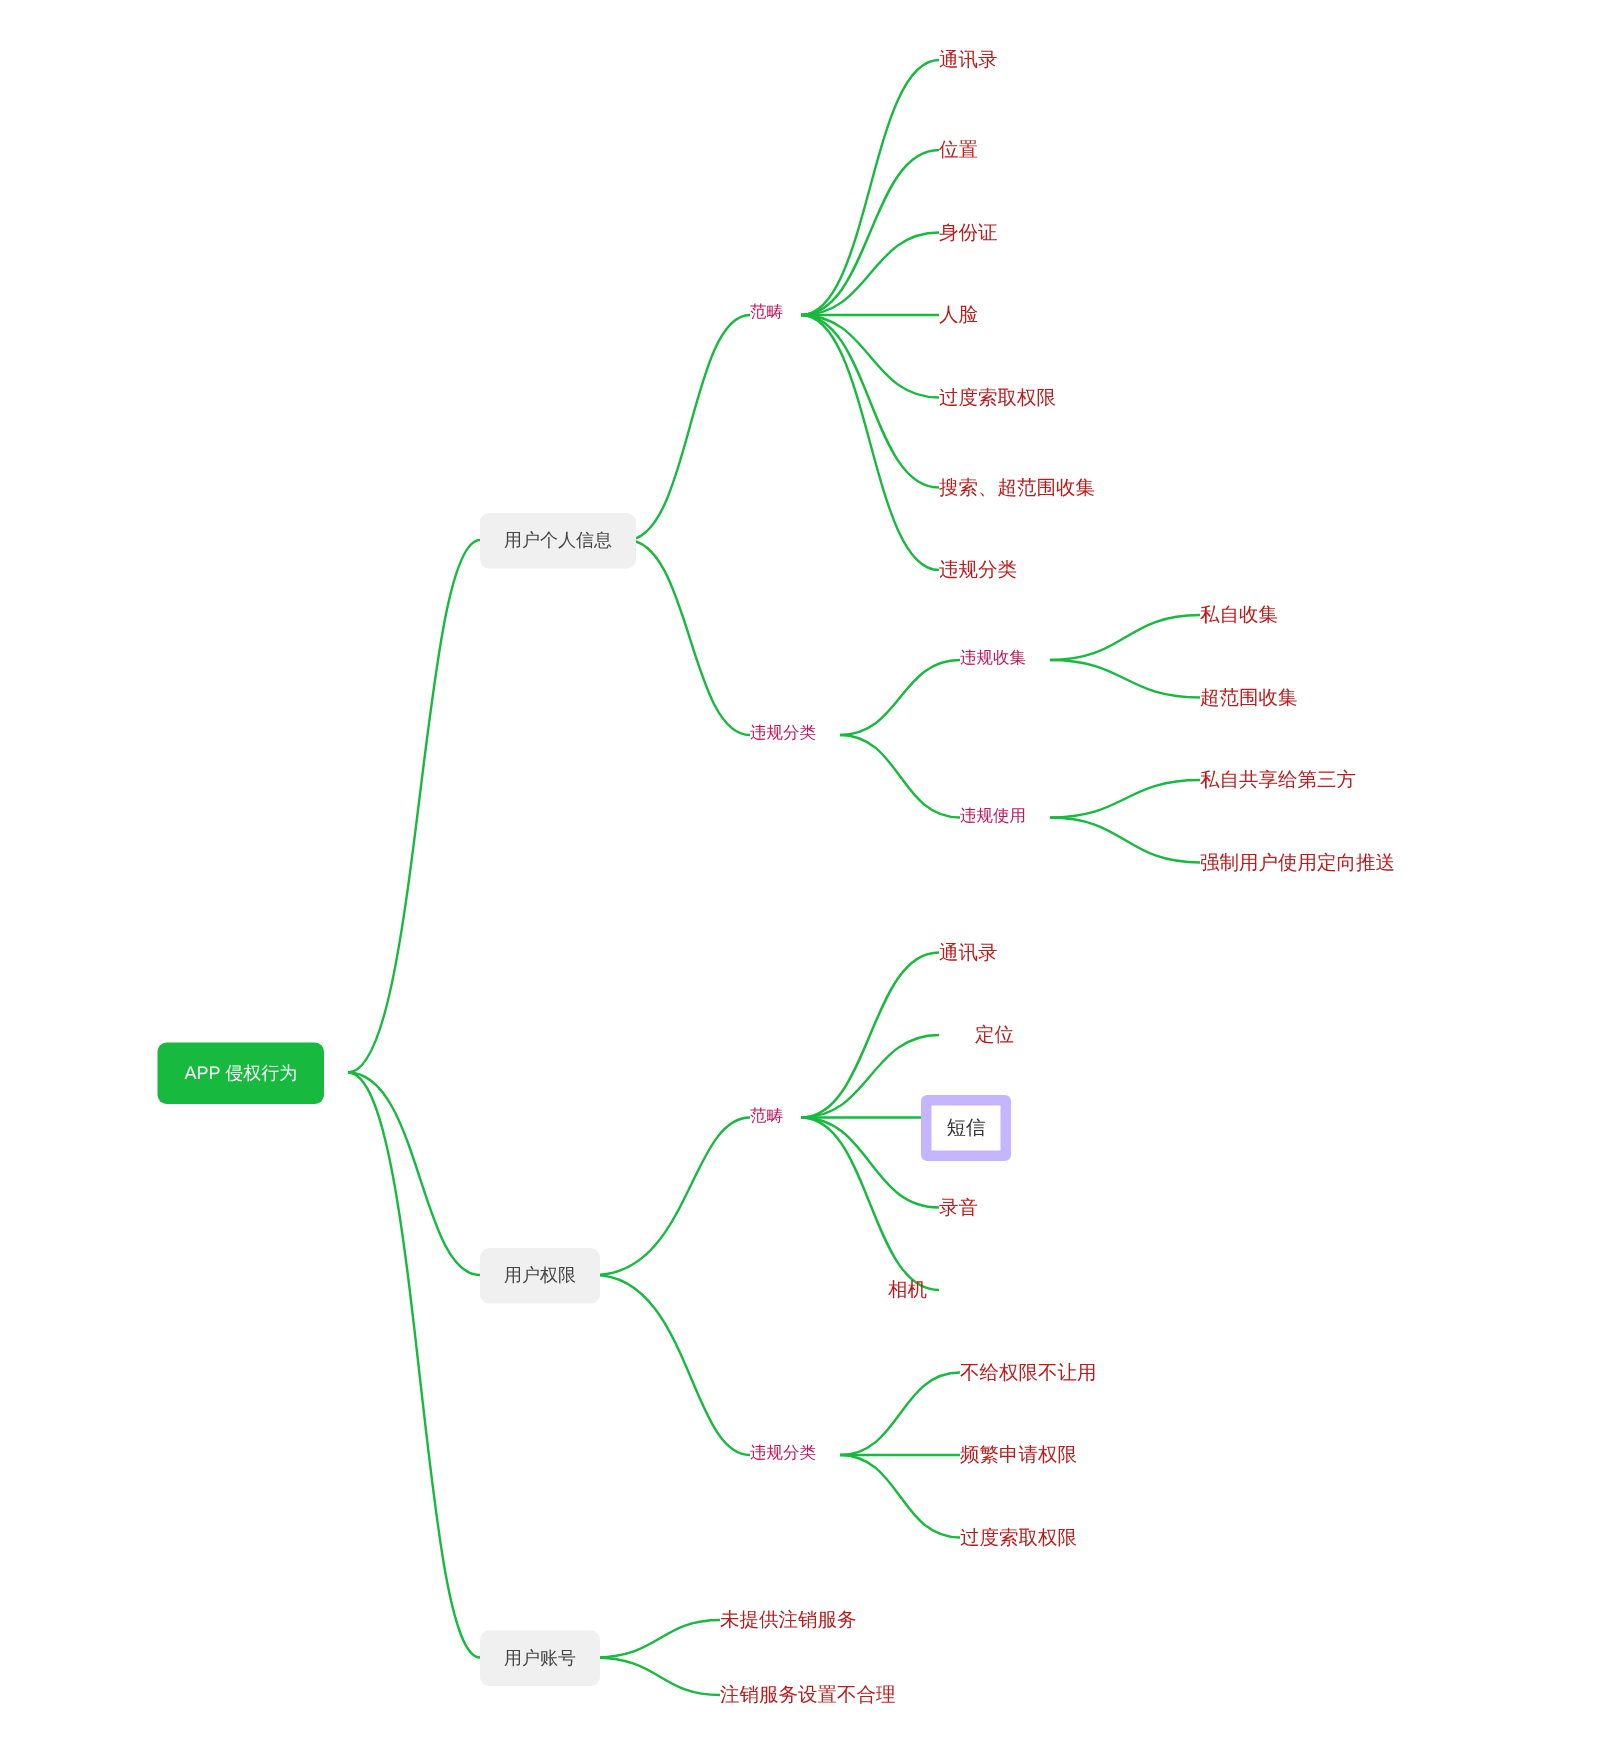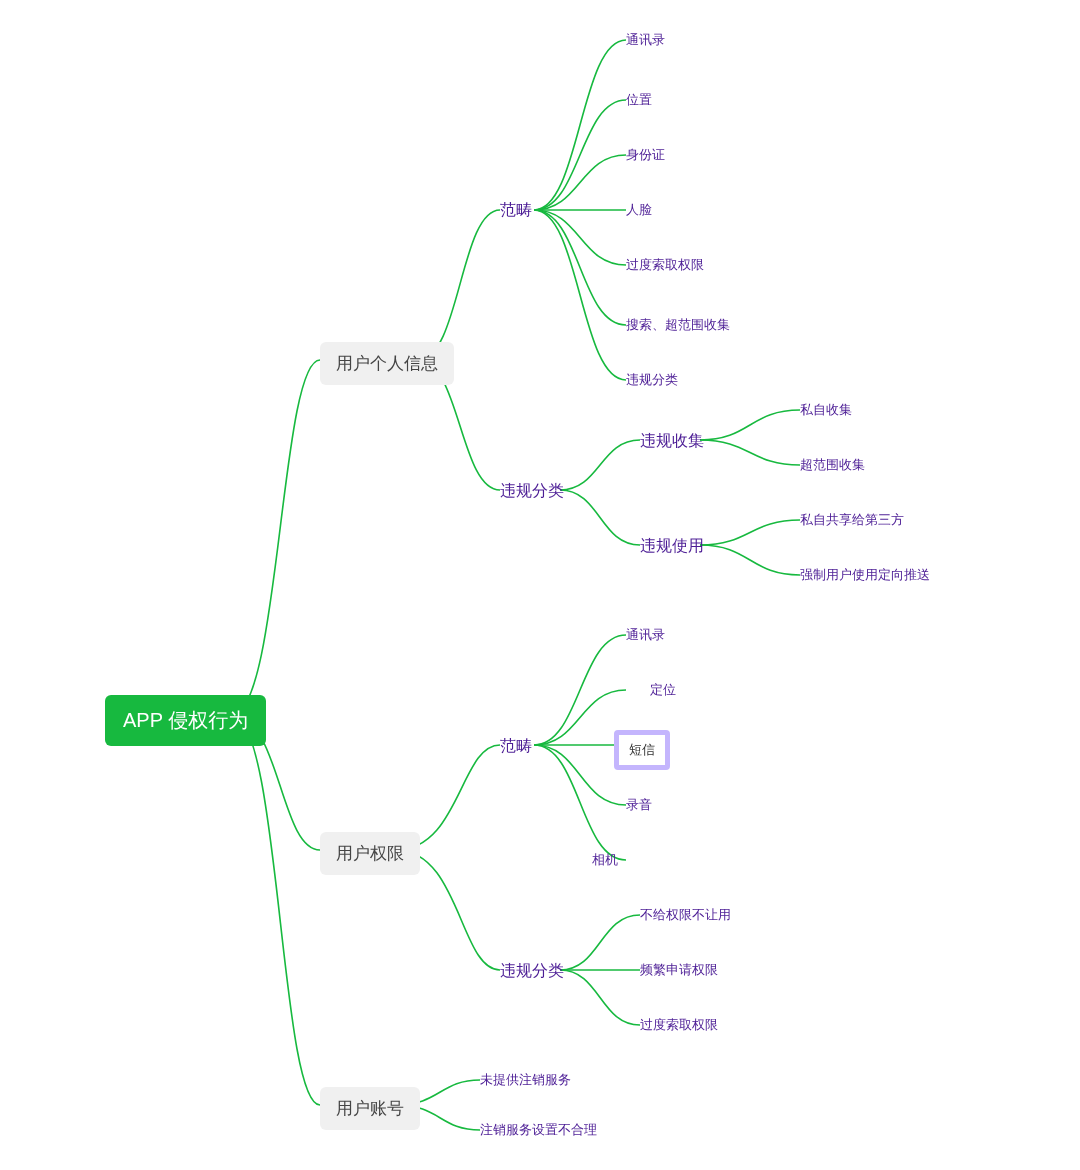--- a/index.html
+++ b/index.html
@@ -26,40 +26,40 @@
     z-index: 2;
     font-size: 14px;
     color: #333;
     white-space: nowrap;
   }
   .root {
     background: #17b93f;
     color: #fff;
     padding: 12px 18px;
     border-radius: 6px;
-    font-size: 20px;
+    font-size: 12px;
     font-weight: 400;
   }
   .branch {
     background: #f0f0f0;
     padding: 10px 16px;
     border-radius: 6px;
-    font-size: 17px;
+    font-size: 12px;
     color: #444;
   }
   .sub {
-    font-size: 16px;
-    color: #4c1d95;
+    font-size: 11px;
+    color: #be185d;
   }
   .leaf {
     font-size: 13px;
-    color: #4c1d95;
+    color: #b91c1c;
   }
   .selected {
-    border: 5px solid #c4b5fd;
+    border: 7px solid #c4b5fd;
     border-radius: 4px;
     padding: 6px 10px;
     font-size: 13px;
     color: #333;
   }
 </style>
 </head>
 <body>
 
 <svg class="connectors">

